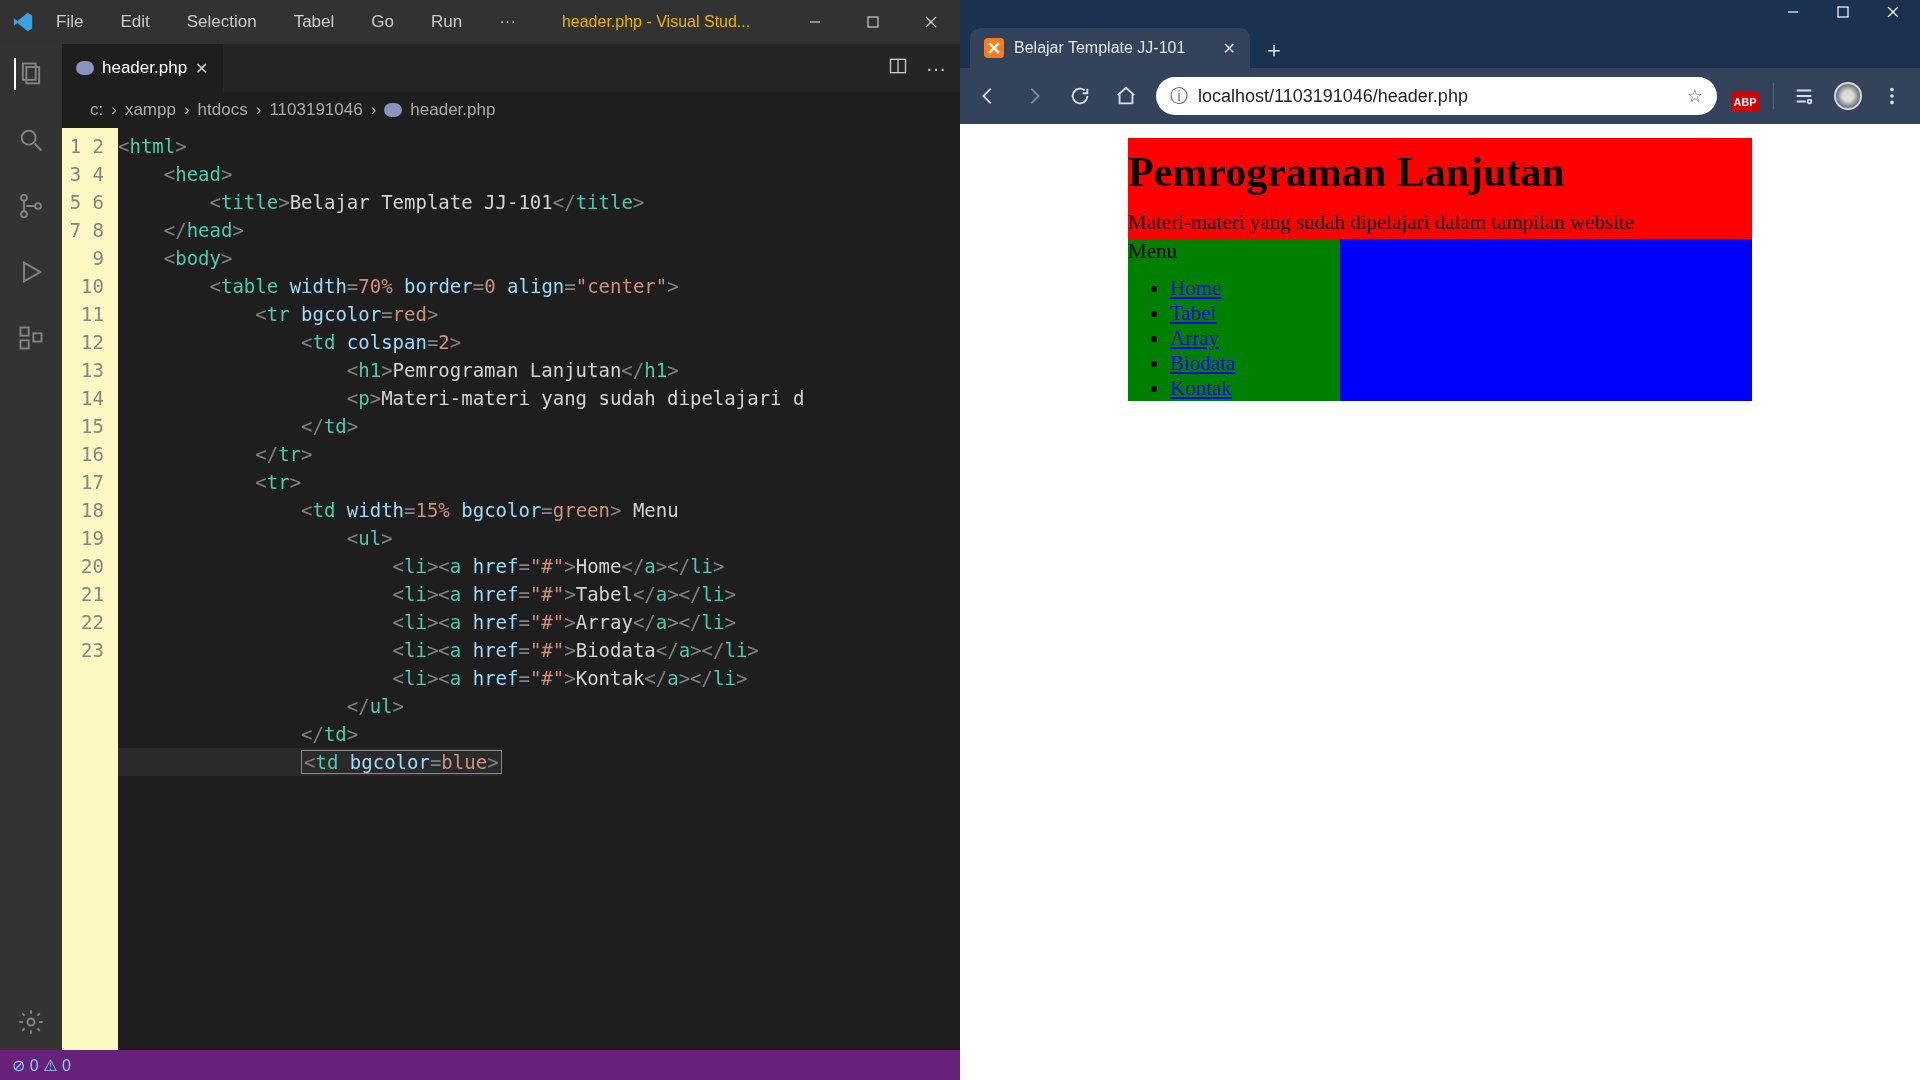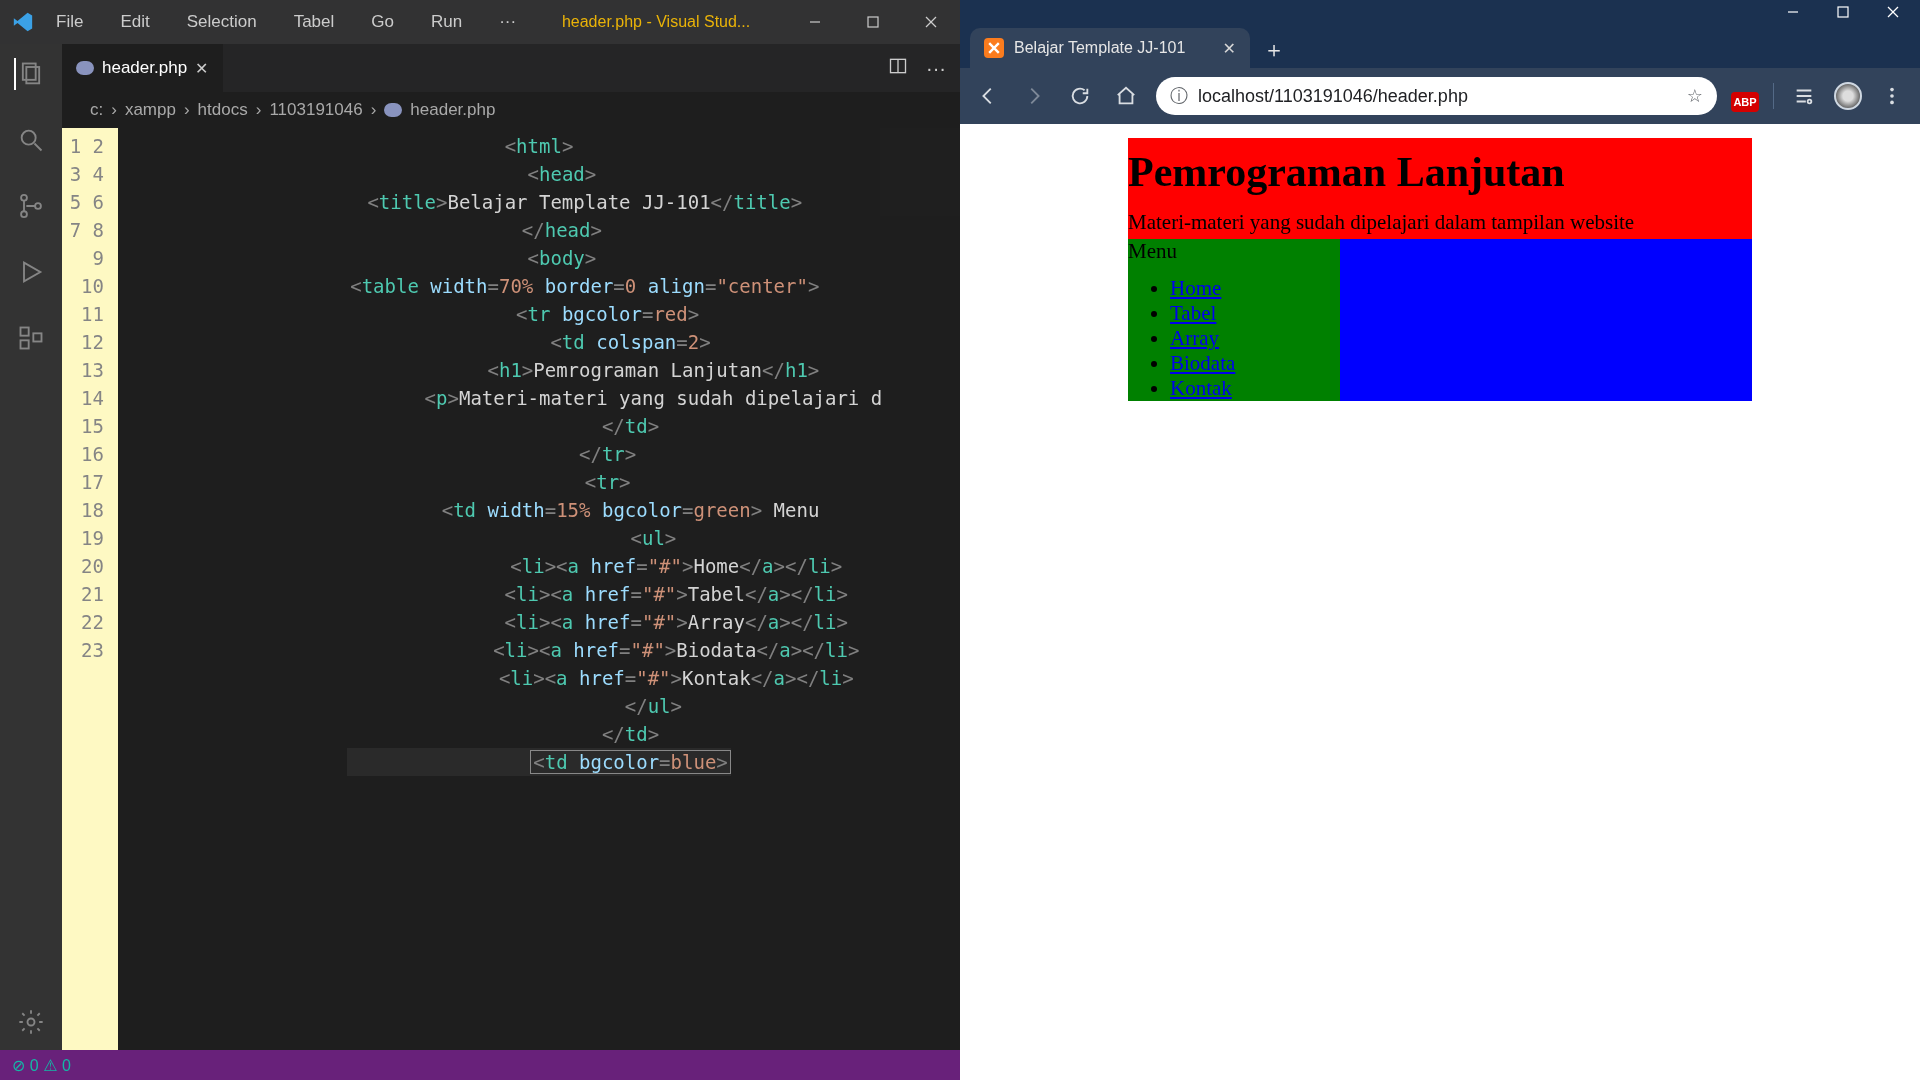--- a/index.html
+++ b/index.html
@@ -23,30 +23,30 @@
   .activitybar .gear{margin-top:auto;margin-bottom:12px;}
   .editor-area{flex:1;display:flex;flex-direction:column;min-width:0;background:#1e1e1e;}
   .tabbar{height:48px;background:#252526;display:flex;align-items:stretch;}
   .tab{background:#1e1e1e;height:100%;display:flex;align-items:center;padding:0 14px;color:#fff;font-size:17px;gap:8px;}
   .tab .close{color:#ccc;font-size:16px;}
   .tabbar-right{margin-left:auto;display:flex;align-items:center;gap:18px;padding-right:14px;color:#ccc;}
   .breadcrumb{height:36px;display:flex;align-items:center;padding-left:28px;padding-right:12px;color:#a9a9a9;font-size:17px;background:#1e1e1e;gap:8px;}
   .breadcrumb .chev{color:#a9a9a9;}
   .code{flex:1;display:flex;min-height:0;position:relative;background:#1e1e1e;}
   .gutter{width:56px;background:#fef9c3;color:#858585;text-align:right;padding:4px 14px 0 0;font-family:Consolas,monospace;font-size:19px;line-height:28px;}
-  .code-lines{flex:1;font-family:Consolas,monospace;font-size:19px;line-height:28px;padding:4px 0 0 0;color:#d4d4d4;white-space:pre;overflow:hidden;text-align:center;}
+  .code-lines{flex:1;font-family:Consolas,monospace;font-size:19px;line-height:28px;padding:4px 0 0 0;color:#d4d4d4;white-space:pre;overflow:hidden;}
   .minimap{position:absolute;right:0;top:0;width:80px;height:88px;background:#202020;opacity:.7;}
   .tok-tag{color:#4ec9b0;} 
   .tok-brk{color:#808080;} 
   .tok-attr{color:#9cdcfe;}
   .tok-str{color:#ce9178;}
   .tok-text{color:#d4d4d4;}
   .current-line{background:#2a2a2a;display:inline-block;}
   .cursor-mark{border:1px solid #888;padding:0 2px;}
-  .statusbar{height:30px;background:#68217a;color:#14b8a6;font-size:16px;display:flex;align-items:center;padding:0 12px;gap:22px;}
+  .statusbar{height:30px;background:#68217a;color:#7dd3fc;font-size:16px;display:flex;align-items:center;padding:0 12px;gap:22px;}
   .statusbar .right{margin-left:auto;display:flex;align-items:center;gap:24px;}
   
   .chrome{width:960px;height:100%;display:flex;flex-direction:column;background:#fff;}
   .chrome-top{background:#1b3150;}
   .chrome-titlebar{height:24px;display:flex;align-items:center;justify-content:flex-end;gap:4px;padding-right:4px;}
   .chrome-titlebar div{width:46px;height:24px;display:flex;align-items:center;justify-content:center;color:#fff;}
   .chrome-tabs{height:44px;display:flex;align-items:flex-end;padding-left:10px;}
   .chrome-tab{height:40px;background:#32435b;border-radius:10px 10px 0 0;display:flex;align-items:center;padding:0 14px;color:#e6e6e6;font-size:16px;gap:10px;min-width:280px;}
   .chrome-tab .favicon{width:20px;height:20px;border-radius:4px;background:#fb7c1e;display:flex;align-items:center;justify-content:center;}
   .chrome-tab .x{margin-left:auto;color:#d7d7d7;}

